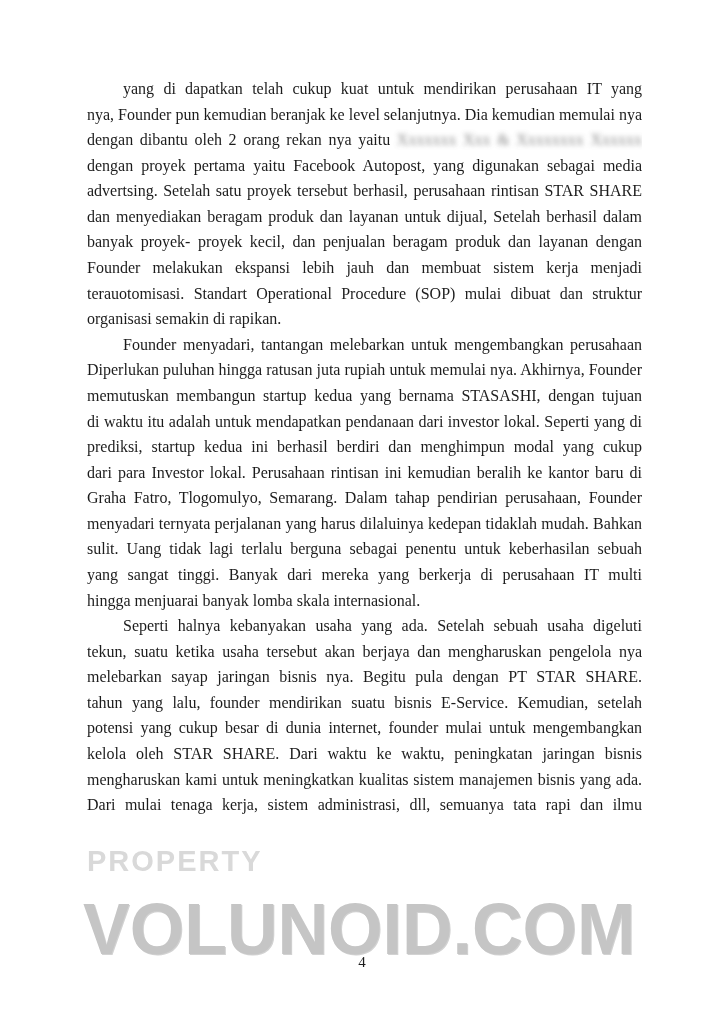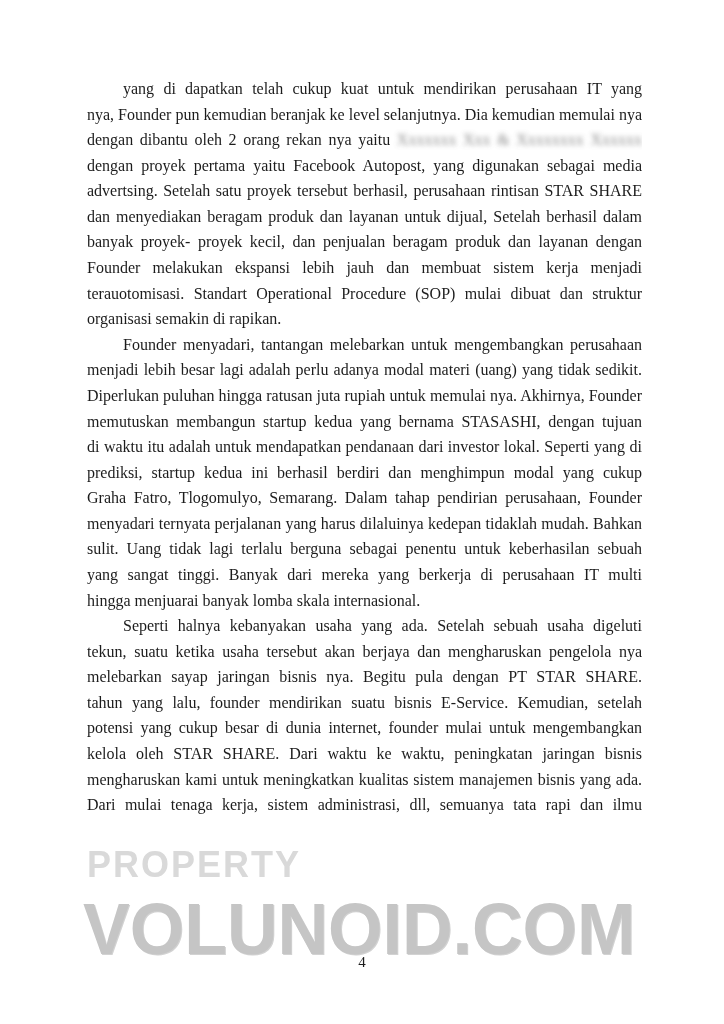--- a/index.html
+++ b/index.html
@@ -12,21 +12,21 @@
     font-family: "Liberation Serif", "DejaVu Serif", serif;
   }
 
   
   .watermark { position: absolute; inset: 0; z-index: 0; pointer-events: none; }
   .wm-property {
     position: absolute;
     left: 87px; top 847px; top: 847px;
     font-family: "Liberation Sans", "DejaVu Sans", sans-serif;
     font-weight: 700;
-    font-size: 36px;
+    font-size: 29px;
     line-height: 1;
     letter-spacing: 2px;
     color: #d9d9d9;
   }
   .wm-volunoid {
     position: absolute;
     left: 83px; top: 893px;
     font-family: "Liberation Sans", "DejaVu Sans", sans-serif;
     font-weight: 700;
     font-size: 70px;
@@ -91,25 +91,25 @@
       <div class="line">nya, Founder pun kemudian beranjak ke level selanjutnya. Dia kemudian memulai nya</div>
       <div class="line"><span>dengan dibantu oleh 2 orang rekan nya yaitu </span><span class="redacted">Xxxxxxx Xxx &amp; Xxxxxxxx Xxxxxx Xxxx</span></div>
       <div class="line">dengan proyek pertama yaitu Facebook Autopost, yang digunakan sebagai media</div>
       <div class="line">advertsing. Setelah satu proyek tersebut berhasil, perusahaan rintisan STAR SHARE</div>
       <div class="line">dan menyediakan beragam produk dan layanan untuk dijual, Setelah berhasil dalam</div>
       <div class="line">banyak proyek- proyek kecil, dan penjualan beragam produk dan layanan dengan pesat,</div>
       <div class="line">Founder melakukan ekspansi lebih jauh dan membuat sistem kerja menjadi</div>
       <div class="line">terauotomisasi. Standart Operational Procedure (SOP) mulai dibuat dan struktur</div>
       <div class="line last">organisasi semakin di rapikan.</div>
       <div class="line indent">Founder menyadari, tantangan melebarkan untuk mengembangkan perusahaan</div>
-      <div class="line">menjadi lebih besar lagi adalah perlu adanya modal materi (uang) yang tidak sedikit.</div>
       <div class="line">Diperlukan puluhan hingga ratusan juta rupiah untuk memulai nya. Akhirnya, Founder</div>
       <div class="line">memutuskan membangun startup kedua yang bernama STASASHI, dengan tujuan utama</div>
       <div class="line">di waktu itu adalah untuk mendapatkan pendanaan dari investor lokal. Seperti yang di</div>
       <div class="line">prediksi, startup kedua ini berhasil berdiri dan menghimpun modal yang cukup banyak</div>
+      <div class="line">dari para Investor lokal. Perusahaan rintisan ini kemudian beralih ke kantor baru di</div>
       <div class="line">Graha Fatro, Tlogomulyo, Semarang. Dalam tahap pendirian perusahaan, Founder</div>
       <div class="line">menyadari ternyata perjalanan yang harus dilaluinya kedepan tidaklah mudah. Bahkan</div>
       <div class="line">sulit. Uang tidak lagi terlalu berguna sebagai penentu untuk keberhasilan sebuah bisnis.</div>
       <div class="line">yang sangat tinggi. Banyak dari mereka yang berkerja di perusahaan IT multi nasional,</div>
       <div class="line last">hingga menjuarai banyak lomba skala internasional.</div>
       <div class="line indent">Seperti halnya kebanyakan usaha yang ada. Setelah sebuah usaha digeluti dengan</div>
       <div class="line">tekun, suatu ketika usaha tersebut akan berjaya dan mengharuskan pengelola nya untuk</div>
       <div class="line">melebarkan sayap jaringan bisnis nya. Begitu pula dengan PT STAR SHARE. Beberapa</div>
       <div class="line">tahun yang lalu, founder mendirikan suatu bisnis E-Service. Kemudian, setelah melihat</div>
       <div class="line">potensi yang cukup besar di dunia internet, founder mulai untuk mengembangkan bisnis</div>

